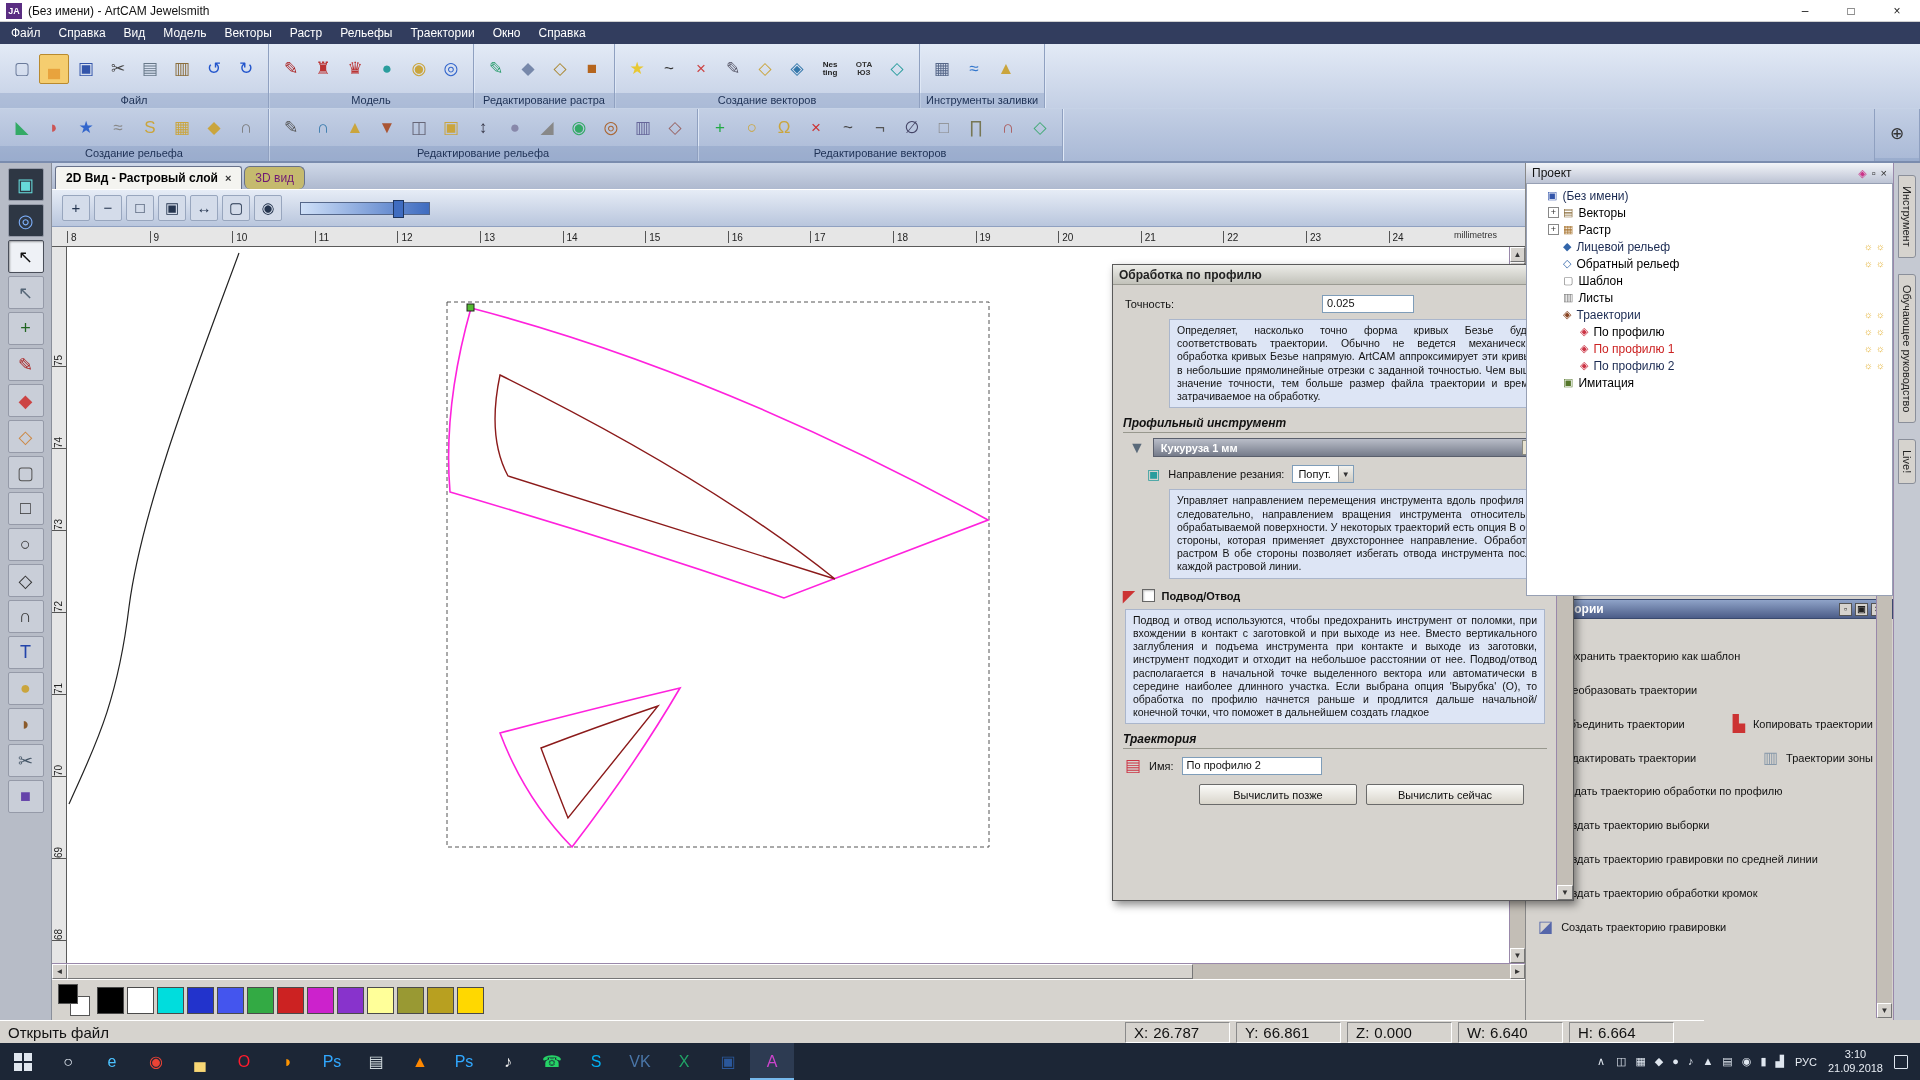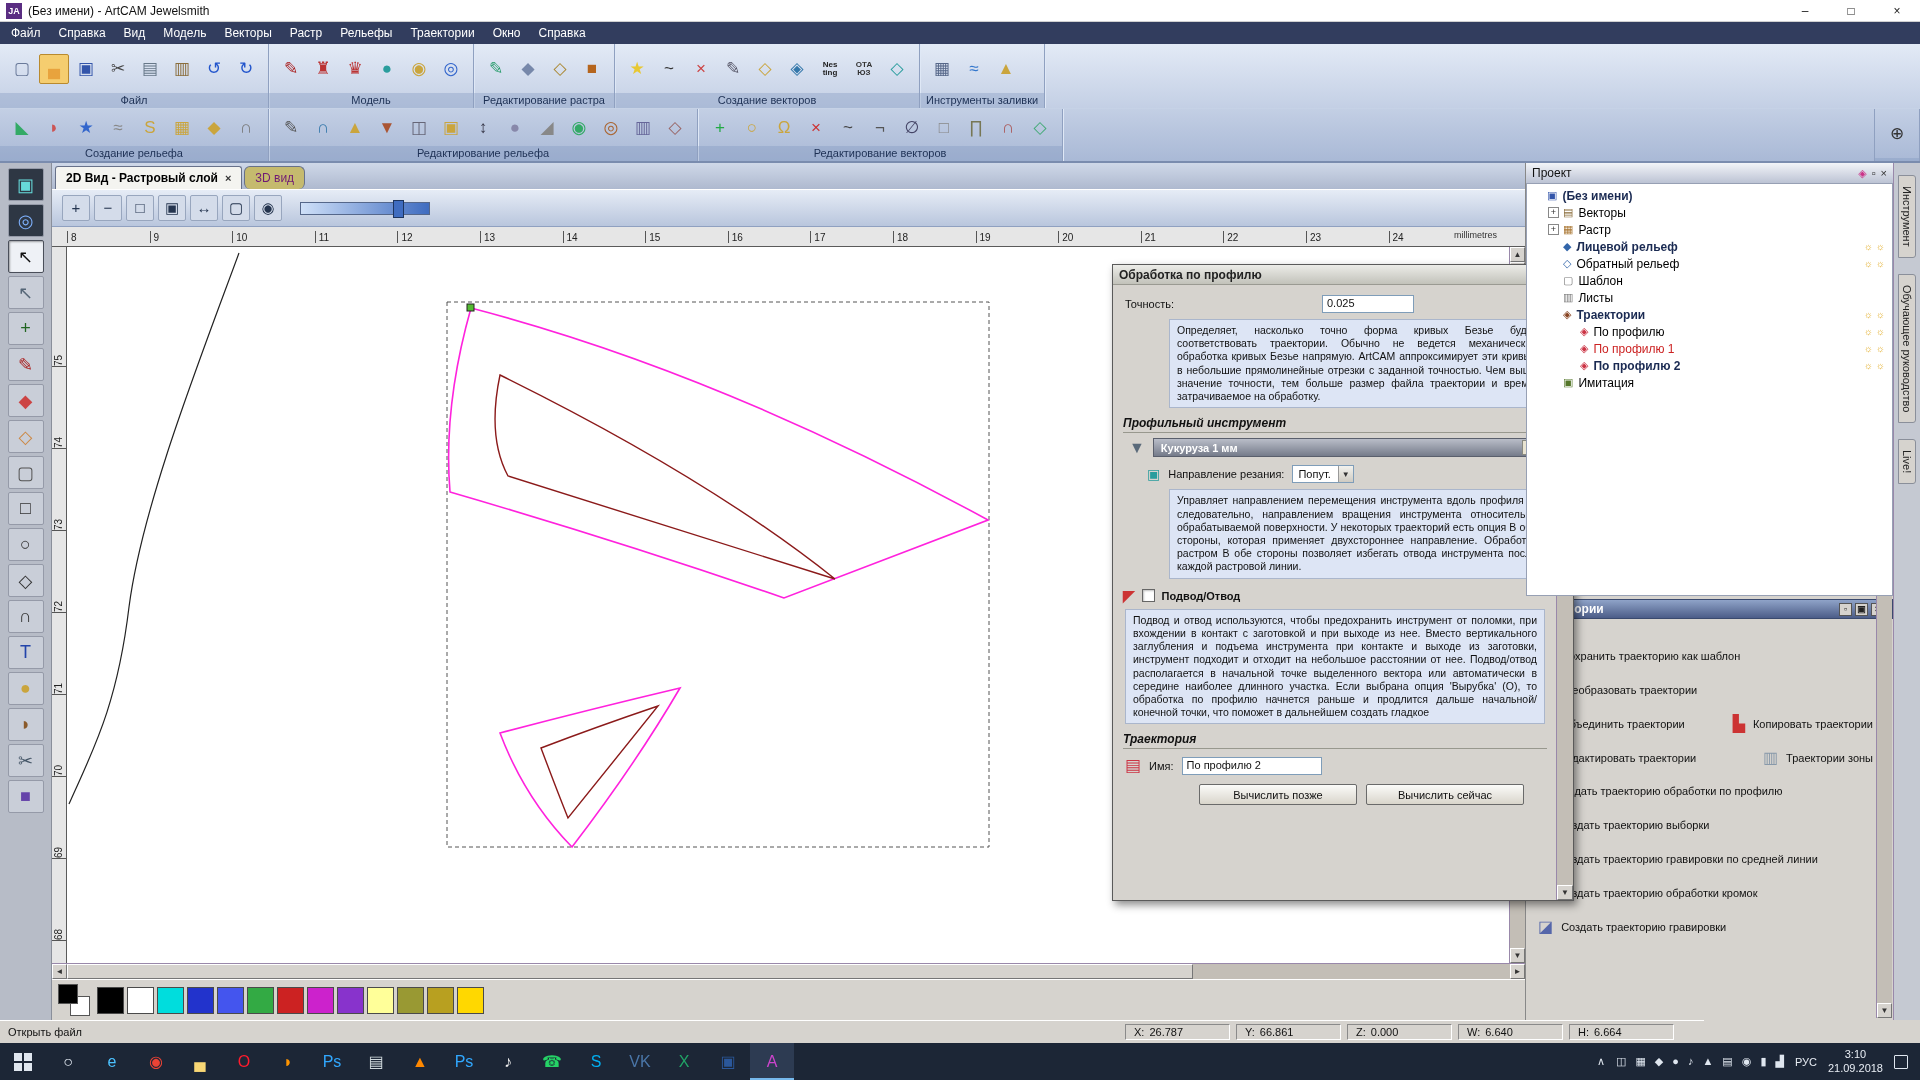--- a/index.html
+++ b/index.html
@@ -73,21 +73,21 @@
 .proj-header{height:21px;background:linear-gradient(#f2f4f8,#bcc3d4);display:flex;align-items:center;font-size:12px;color:#111;padding:0 6px;border-bottom:1px solid #97a0b4;}
 .ph-icons{margin-left:auto;display:flex;gap:5px;align-items:center;font-size:11px;}
 .tree{background:#fff;height:412px;overflow:hidden;border:1px solid #97a0b4;border-top:none;font-size:12px;padding-top:3px;}
 .tree-row{display:flex;align-items:center;height:17px;padding:0 4px 0 5px;}
 .ind1{padding-left:21px;}
 .ind2{padding-left:38px;}
 .exp{width:11px;height:11px;flex:0 0 11px;border:1px solid #888;font-size:9px;line-height:9px;text-align:center;margin-right:4px;background:#fff;color:#333;}
 .exp:empty{border:none;background:none;}
 .tree-glyph{margin-right:5px;font-size:11px;}
 .tree-label{white-space:nowrap;}
-.tree-label.bold{font-weight:bold;color:#1a2a52;text-align:right;}
+.tree-label.bold{font-weight:normal;color:#1a2a52;text-align:right;}
 .tree-label.red{color:#cc2222;}
 .bulbs{margin-left:auto;color:#e0a81c;font-size:10px;letter-spacing:3px;}
 .traj-header{height:20px;margin-top:3px;background:linear-gradient(#8fa3c8,#4c5d88);color:#fff;font-weight:bold;font-size:12px;display:flex;align-items:center;padding:0 8px;border:1px solid #3a4a6e;position:relative;z-index:10;}
 .th-btns{margin-left:auto;display:flex;gap:3px;font-size:9px;}
 .th-btn{width:13px;height:13px;background:#d6d3ce;border:1px solid #555;color:#222;display:flex;align-items:center;justify-content:center;}
 .traj-body{position:relative;z-index:10;padding:27px 20px 0 12px;display:flex;flex-direction:column;gap:15px;}
 .traj-row{display:flex;align-items:center;gap:8px;font-size:11px;color:#111;}
 .traj-glyph{font-size:16px;flex:0 0 auto;}
 .traj-glyph.b:not(:empty){margin-left:auto;}
 .traj-label{white-space:nowrap;overflow:hidden;}
@@ -122,21 +122,21 @@
 .lead-row{display:flex;align-items:center;gap:7px;margin:4px 0 4px 2px;font-weight:bold;}
 .lead-glyph{font-size:15px;color:#cc3333;}
 .checkbox{width:13px;height:13px;background:#fff;border:1px solid #666;box-shadow:inset 1px 1px 2px rgba(0,0,0,.25);}
 .name-row{display:flex;align-items:center;gap:8px;margin:6px 0 8px 4px;}
 .name-glyph{font-size:17px;color:#cc3344;}
 .name-input{width:140px;}
 .btn-row{display:flex;gap:9px;margin:2px 0 4px 78px;}
 .btn{width:158px;height:21px;background:linear-gradient(#fbfbf9,#d9d5cb);border:1px solid #6a6a6a;border-radius:2px;font-size:11px;display:flex;align-items:center;justify-content:center;color:#111;}
 
 
-.statusbar{position:absolute;top:1020px;left:0;width:1704px;height:23px;background:#d6d3ce;border-top:1px solid #fff;display:flex;align-items:center;font-size:11px;color:#111;padding:0 8px;gap:6px;}
+.statusbar{position:absolute;top:1020px;left:0;width:1704px;height:23px;background:#d6d3ce;border-top:1px solid #fff;display:flex;align-items:center;font-size:15px;color:#111;padding:0 8px;gap:6px;}
 .sb-left{flex:1;}
 .sb-seg{border:1px solid;border-color:#8a8a8a #ffffff #ffffff #8a8a8a;padding:1px 8px;min-width:105px;display:flex;gap:5px;}
 .sb-sp{width:16px;}
 
 
 .taskbar{position:absolute;top:1043px;left:0;width:1920px;height:37px;background:#1c2636;display:flex;align-items:center;color:#e8edf4;}
 .tb-start{width:46px;height:100%;display:flex;align-items:center;justify-content:center;}
 .winlogo{display:grid;grid-template-columns:8px 8px;grid-template-rows:8px 8px;gap:2px;}
 .winlogo div{background:#dfe6ef;}
 .task-app{width:44px;height:100%;display:flex;align-items:center;justify-content:center;font-size:16px;}

